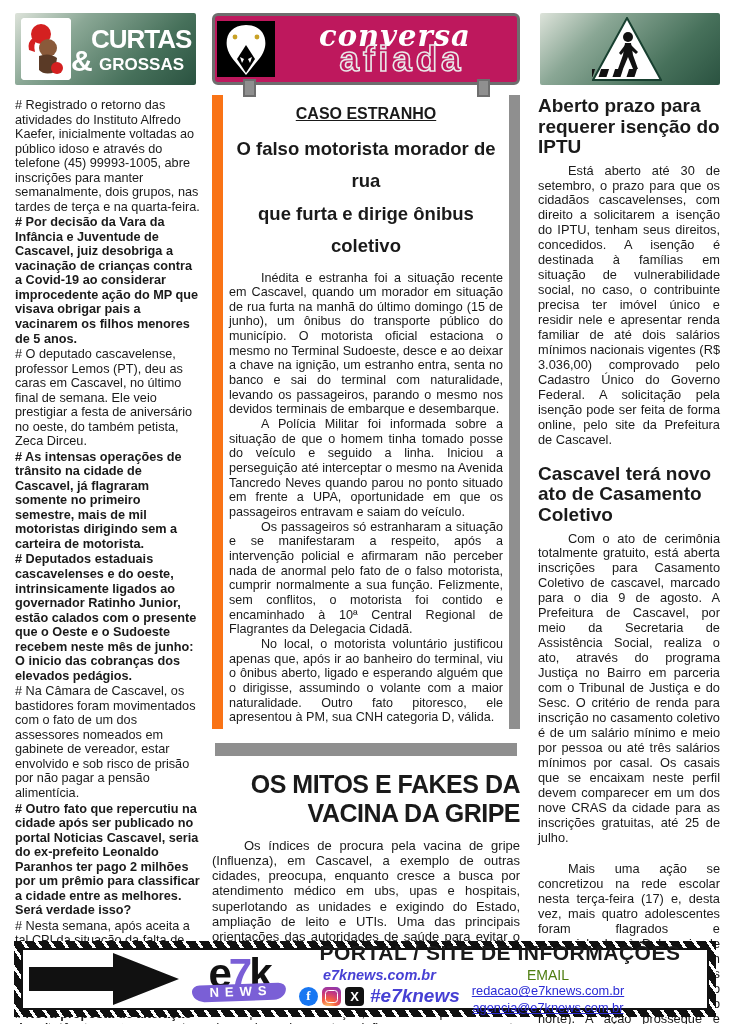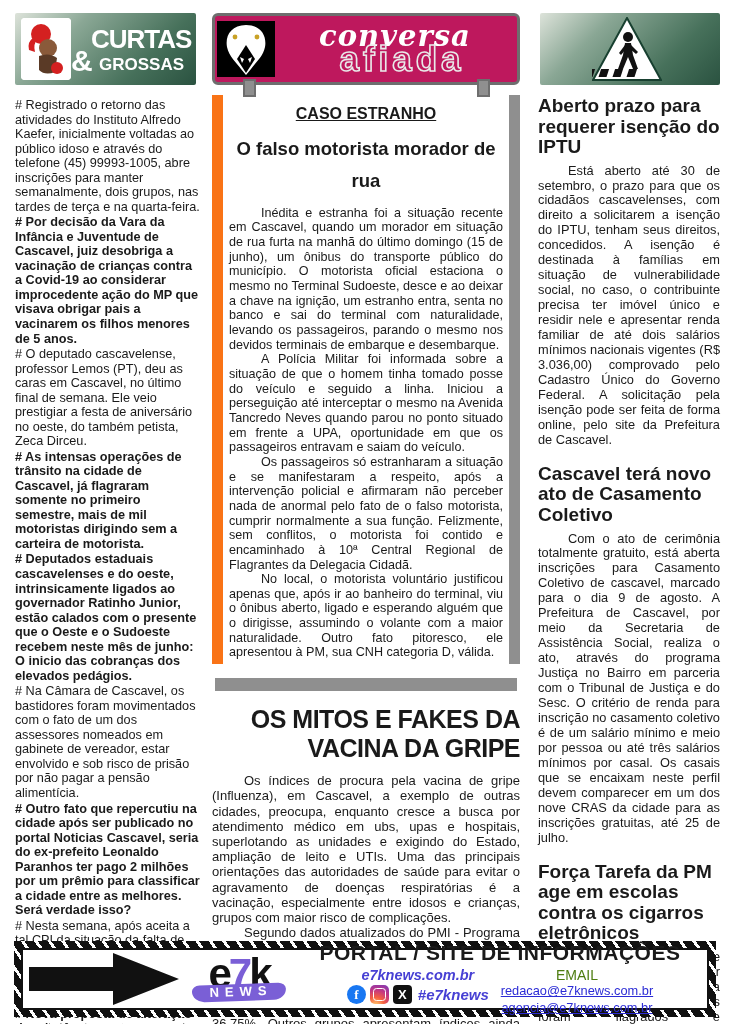--- a/index.html
+++ b/index.html
@@ -66,30 +66,30 @@
     clip-path:polygon(0 28%,56% 28%,56% 2%,100% 50%,56% 98%,56% 72%,0 72%); }
   .arrow-label { position:absolute; left:7px; top:50%; transform:translateY(-50%); color:#fff; font-weight:700; font-size:17px; letter-spacing:0.5px;margin-top:46px; }
   .logo-wrap { flex:0 0 auto; width:104px; text-align:center; line-height:0.8; }
   .logo-word { font-size:42px; font-weight:800; letter-spacing:-3px; color:#111; }
   .logo-seven { color:#7a5fd6; }
   .logo-ribbon { display:block; margin:-6px auto 0; width:94px; background:#7a5fd6; color:#fff;
     font-size:13px; font-weight:700; letter-spacing:6px; padding:3px 0 4px 4px; transform:rotate(-2deg);
     border-radius:10px 10px 16px 16px / 8px 8px 14px 14px; }
   .footer-right { flex:1; display:flex; flex-direction:column; height:100%; justify-content:center; }
   .portal-title { text-align:center; font-size:21px; font-weight:700; letter-spacing:0.5px; }
-  .footer-row { display:flex; justify-content:center; align-items:flex-start; margin-top:2px;gap:12px; }
+  .footer-row { display:flex; justify-content:flex-start; align-items:flex-start; margin-top:2px;gap:12px; }
   .site-block { text-align:center; }
   .site-link { font-style:italic; font-size:14.5px; color:#4740d4; font-weight:700; text-decoration:none; display:block; }
   .social-row { display:flex; align-items:center; gap:4px; margin-top:2px; justify-content:center; }
   .ic { width:19px; height:19px; display:inline-flex; align-items:center; justify-content:center; color:#fff; font-weight:700; font-size:13px; }
   .ic-fb { background:#1877f2; border-radius:50%; font-family:"Liberation Serif", serif; }
   .ic-ig { border-radius:5px; background:radial-gradient(circle at 30% 110%,#ffd776 0%,#f56040 35%,#c13584 65%,#833ab4 95%); position:relative; }
   .ic-ig::before { content:""; width:11px; height:11px; border:1.8px solid #fff; border-radius:3.5px; }
   .ic-x { background:#111; border-radius:4px; }
-  .hashtag { font-style:italic; font-size:15px; font-weight:700; color:#4740d4; text-decoration:none; margin-left:2px; }
+  .hashtag { font-style:italic; font-size:19px; font-weight:700; color:#4740d4; text-decoration:none; margin-left:2px; }
   .email-block { text-align:center; }
   .email-label { font-size:14px; color:#4d7c0f; }
   .email-link { display:block; font-size:12.8px; color:#2b2bd5; text-decoration:underline; line-height:1.3; }
   svg { display:block; }
 </style>
 </head>
 <body>
 
 <div class="banner-green" id="curtas-banner">
   <div class="curtas-img">
@@ -170,20 +170,21 @@
     <p class="brief regular"># Nesta semana, após aceita a tal CPI da situação da falta de investigação do caso do servidor municipal da educação, a expectativa se volta na formação da Comissão de Investigação.</p>
 
     <p class="brief bold"># Nova proposta de alteração das distâncias entre os postos de combustíveis na cidade, gerou questionamentos no legislativo, do porque, tanto interesse em alterar os mesmos, de forma constante. Haveriam interesses de cartéis?</p>
   </div>
 
 <div id="middle-col">
   <div id="caso-box">
     <div class="kicker">CASO ESTRANHO</div>
     <div class="caso-headline">
       <div>O falso motorista morador de rua</div>
+      <div>que furta e dirige ônibus coletivo</div>
     </div>
     <div class="caso-body">
 
     <p>Inédita e estranha foi a situação recente em Cascavel, quando um morador em situação de rua furta na manhã do último domingo (15 de junho), um ônibus do transporte público do município. O motorista oficial estaciona o mesmo no Terminal Sudoeste, desce e ao deixar a chave na ignição, um estranho entra, senta no banco e sai do terminal com naturalidade, levando os passageiros, parando o mesmo nos devidos terminais de embarque e desembarque.</p>
         <p>A Polícia Militar foi informada sobre a situação de que o homem tinha tomado posse do veículo e seguido a linha. Iniciou a perseguição até interceptar o mesmo na Avenida Tancredo Neves quando parou no ponto situado em frente a UPA, oportunidade em que os passageiros entravam e saiam do veículo.</p>
         <p>Os passageiros só estranharam a situação e se manifestaram a respeito, após a intervenção policial e afirmaram não perceber nada de anormal pelo fato de o falso motorista, cumprir normalmente a sua função. Felizmente, sem conflitos, o motorista foi contido e encaminhado à 10ª Central Regional de Flagrantes da Delegacia Cidadã.</p>
         <p>No local, o motorista voluntário justificou apenas que, após ir ao banheiro do terminal, viu o ônibus aberto, ligado e esperando alguém que o dirigisse, assumindo o volante com a maior naturalidade. Outro fato pitoresco, ele apresentou à PM, sua CNH categoria D, válida.</p>
       </div>
   </div>
   <div id="caso-divider"></div>
@@ -201,21 +202,20 @@
       <h3>Aberto prazo para requerer isenção do IPTU</h3>
       <p>Está aberto até 30 de setembro, o prazo para que os cidadãos cascavelenses, com direito a solicitarem a isenção do IPTU, tenham seus direitos, concedidos. A isenção é destinada à famílias em situação de vulnerabilidade social, no caso, o contribuinte precisa ter imóvel único e residir nele e apresentar renda familiar de até dois salários mínimos nacionais vigentes (R$ 3.036,00) comprovado pelo Cadastro Único do Governo Federal. A solicitação pela isenção pode ser feita de forma online, pelo site da Prefeitura de Cascavel.</p>
     </div>
 
     <div class="r-article">
       <h3>Cascavel terá novo ato de Casamento Coletivo</h3>
       <p>Com o ato de cerimônia totalmente gratuito, está aberta inscrições para Casamento Coletivo de cascavel, marcado para o dia 9 de agosto. A Prefeitura de Cascavel, por meio da Secretaria de Assistência Social, realiza o ato, através do programa Justiça no Bairro em parceria com o Tribunal de Justiça e do Sesc. O critério de renda para inscrição no casamento coletivo é de um salário mínimo e meio por pessoa ou até três salários mínimos por casal. Os casais que se encaixam neste perfil devem comparecer em um dos nove CRAS da cidade para as inscrições gratuitas, até 25 de julho.</p>
     </div>
 
     <div class="r-article">
-      <h3>Força Tarefa da PM age em escolas contra os cigarros eletrônicos</h3>
       <p>Mais uma ação se concretizou na rede escolar nesta terça-feira (17) e, desta vez, mais quatro adolescentes foram flagrados e encaminhados à Delegacia de Polícia Civil  após serem encontrados com dispositivos eletrônicos de fumar, dentro do Colégio Consolata (região norte). A ação prossegue e envolve toda a rede escolar com ótimos resultados</p>
     </div>
   </div>
 
 <div id="footer">
   <div id="footer-inner">
     <div class="arrow-wrap">
       <div class="arrow-shape"></div>
       <span class="arrow-label">ACOMPANHE</span>
     </div>

